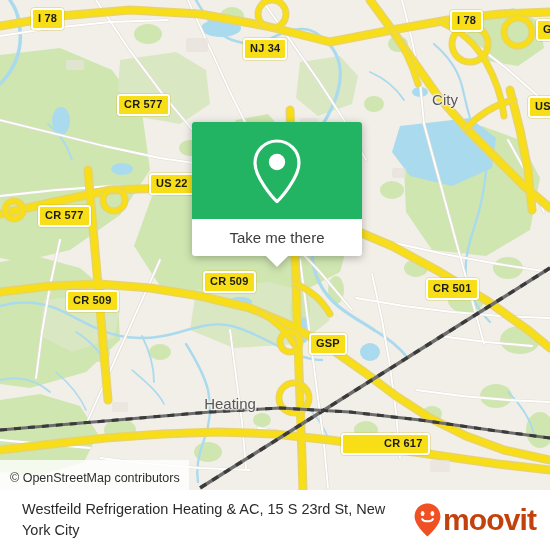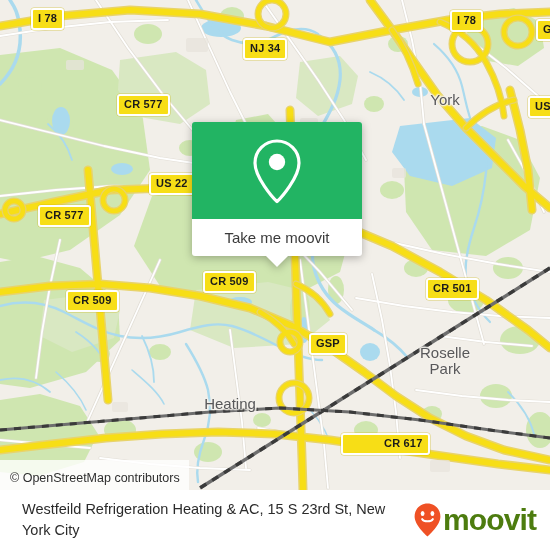--- a/index.html
+++ b/index.html
@@ -153,21 +153,21 @@
     font-family: "Liberation Sans", sans-serif;
     max-width: 398px;
   }
   #brand {
     display: flex;
     align-items: center;
     gap: 2px;
     flex: 0 0 auto;
   }
   #brand-wordmark {
-    color: #4d7c0f;
+    color: #c2410c;
     font-size: 30px;
     font-weight: bold;
     letter-spacing: -0.9px;
     font-family: "Liberation Sans", sans-serif;
     line-height: 1;
   }
   #brand-pin svg { display: block; }
 </style>
 </head>
 <body>
@@ -401,36 +401,34 @@
     <div class="shield" style="left:96px;  top:94px;">CR 577</div>
     <div class="shield" style="left:507px; top:96px;">US 22</div>
     <div class="shield" style="left:128px; top:173px;">US 22</div>
     <div class="shield" style="left:17px;  top:205px;">CR 577</div>
     <div class="shield" style="left:182px; top:271px;">CR 509</div>
     <div class="shield" style="left:45px;  top:290px;">CR 509</div>
     <div class="shield" style="left:405px; top:278px;">CR 501</div>
     <div class="shield" style="left:288px; top:333px;">GSP</div>
     <div class="shield" style="left:320px; top:433px;padding-left:41px;">CR 617</div>
 
-    <div class="place" style="left:415px; top:92px;  width:60px;">York</div>
-    <div class="place" style="left:405px; top:345px; width:80px;">Roselle
-Park</div>
+    <div class="place" style="left:415px; top:92px;  width:60px;">City</div>
     <div class="place" style="left:188px; top:396px; width:84px;">Heating</div>
 
     <div id="popup">
       <div id="popup-head">
         <span id="popup-pin">
           <svg width="52" height="66" viewBox="0 0 52 66" xmlns="http://www.w3.org/2000/svg">
             <path d="M26 3 C13.8 3 4 12.8 4 25 C4 39.5 22 60 26 63.5 C30 60 48 39.5 48 25 C48 12.8 38.2 3 26 3 Z" fill="none" stroke="#ffffff" stroke-width="3.2" stroke-linejoin="round"></path>
             <circle cx="26" cy="24" r="8.2" fill="#ffffff"></circle>
           </svg>
         </span>
       </div>
       <div id="popup-foot">
-        <span id="popup-foot-label">Take me moovit</span>
+        <span id="popup-foot-label">Take me there</span>
         <span id="popup-tail"></span>
       </div>
     </div>
 
     <div id="attribution">© OpenStreetMap contributors</div>
   </div>
 
   <div id="footer">
     <div id="footer-title">Westfeild Refrigeration Heating &amp; AC, 15 S 23rd St, New York City</div>
     <div id="brand">

